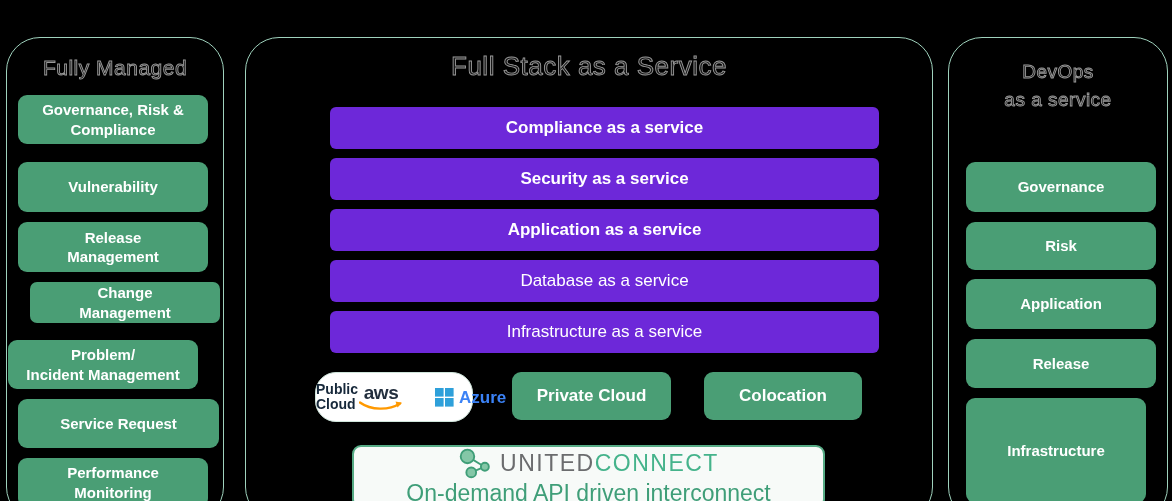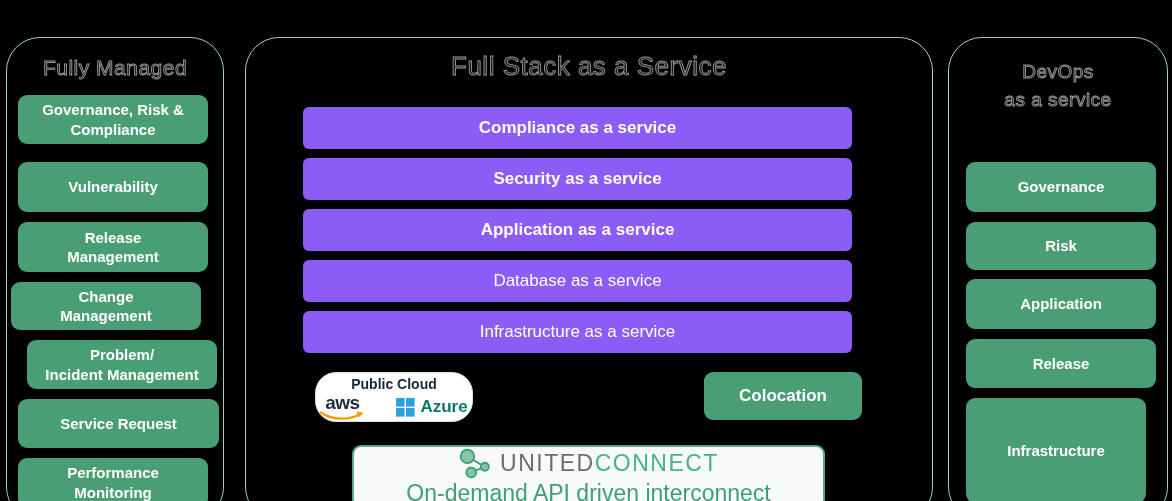--- a/index.html
+++ b/index.html
@@ -17,39 +17,39 @@
     font-weight:500;color:#161616;-webkit-text-stroke:0.9px #9a9a9a;
     letter-spacing:0.5px;white-space:pre-line;
   }
   .gbox{
     position:absolute;background:#4a9e75;border-radius:9px;color:#fff;
     display:flex;align-items:center;justify-content:center;text-align:center;
     font-weight:600;font-size:15px;line-height:1.3;white-space:pre-line;
     box-sizing:border-box;
   }
   .bar{
-    position:absolute;left:57px;width:549px;height:42px;background:#8b5cf6;
+    position:absolute;left:84px;width:549px;height:42px;background:#6d28d9;
     border-radius:6px;color:#fff;display:flex;align-items:center;justify-content:center;
     font-size:17px;box-sizing:border-box;
   }
   .bar.bold{font-weight:700;}
   .bar.normal{font-weight:400;}
   .connectors{position:absolute;left:0;top:0;pointer-events:none;}
   
   .public-cloud{
     position:absolute;left:69px;top:334px;width:158px;height:50px;background:#fff;
     border:1px solid #cfe5db;border-radius:21px;box-sizing:border-box;
-    display:flex;flex-direction:column;align-items:center;justify-content:flex-end;gap:1px;
+    display:flex;flex-direction:row;align-items:center;justify-content:flex-start;gap:1px;
   }
   .pc-label{font-size:14px;font-weight:600;color:#16283a;line-height:1.1;}
   .logos{display:flex;align-items:center;gap:32px;margin-top:1px;}
   .aws-wrap{position:relative;display:flex;flex-direction:column;align-items:center;}
   .aws-text{font-size:19px;font-weight:700;color:#232f3e;letter-spacing:-0.5px;line-height:0.9;}
   .azure-wrap{display:flex;align-items:center;gap:5px;}
-  .azure-text{font-size:17px;font-weight:700;color:#0f766e;}
+  .azure-text{font-size:17px;font-weight:700;color:#3b82f6;}
   .cloud-box{
     position:absolute;top:334px;height:48px;background:#4a9e75;border-radius:9px;
     color:#fff;display:flex;align-items:center;justify-content:center;
     font-size:17px;font-weight:700;
   }
   
   .interconnect{
     position:absolute;left:106px;top:407px;width:473px;height:63px;
     background:#f7faf8;border:2px solid #56ab85;border-radius:9px;box-sizing:border-box;
     display:flex;flex-direction:column;align-items:center;
@@ -72,23 +72,23 @@
     <path d="M861,368 H891 Q899,368 899,376 V442 Q899,450 891,450 H824" fill="none" stroke="#7fae9a" stroke-width="1.5"></path>
   </svg>
 
   <section class="panel" style="left:6px;top:9px;width:218px;height:484px;">
     <h2 class="panel-title" style="top:18px;font-size:21px;">Fully Managed</h2>
     <div class="gbox" style="left:11px;top:57px;width:190px;height:49px;">Governance, Risk &amp;
 Compliance</div>
     <div class="gbox" style="left:11px;top:124px;width:190px;height:50px;">Vulnerability</div>
     <div class="gbox" style="left:11px;top:184px;width:190px;height:50px;">Release
 Management</div>
-    <div class="gbox" style="left:4px;top:244px;width:190px;height:48px;">Change
+    <div class="gbox" style="left:23px;top:244px;width:190px;height:41px;border-radius:7px;">Change
 Management</div>
-    <div class="gbox" style="left:20px;top:302px;width:190px;height:49px;">Problem/
+    <div class="gbox" style="left:1px;top:302px;width:190px;height:49px;">Problem/
 Incident Management</div>
     <div class="gbox" style="left:11px;top:361px;width:201px;height:49px;">Service Request</div>
     <div class="gbox" style="left:11px;top:420px;width:190px;height:49px;">Performance
 Monitoring</div>
   </section>
 
   <section class="panel" style="left:245px;top:9px;width:688px;height:484px;">
     <h2 class="panel-title" style="top:13px;font-size:26px;">Full Stack as a Service</h2>
 
     <div class="bar bold" style="top:69px;">Compliance as a service</div>
@@ -112,20 +112,21 @@
             <rect x="0" y="0" width="8.6" height="8.6" fill="#2ea0da"></rect>
             <rect x="10" y="0" width="8.6" height="8.6" fill="#2ea0da"></rect>
             <rect x="0" y="10" width="8.6" height="8.6" fill="#2ea0da"></rect>
             <rect x="10" y="10" width="8.6" height="8.6" fill="#2ea0da"></rect>
           </svg>
           <span class="azure-text">Azure</span>
         </span>
       </div>
     </div>
 
+    <div class="cloud-box" style="left:266px;width:159px;">Private Cloud</div>
     <div class="cloud-box" style="left:458px;width:158px;">Colocation</div>
 
     <div class="interconnect">
       <div class="brand-row">
         <svg width="34" height="32" viewBox="0 0 36 34">
           <line x1="10" y1="10" x2="28" y2="21" stroke="#3f9e78" stroke-width="2"></line>
           <line x1="14" y1="27" x2="28" y2="21" stroke="#3f9e78" stroke-width="2"></line>
           <circle cx="10" cy="10" r="7.2" fill="#84c7a7" stroke="#3f9e78" stroke-width="2"></circle>
           <circle cx="14" cy="27" r="5.2" fill="#84c7a7" stroke="#3f9e78" stroke-width="2"></circle>
           <circle cx="28.5" cy="21" r="4.2" fill="#84c7a7" stroke="#3f9e78" stroke-width="2"></circle>

